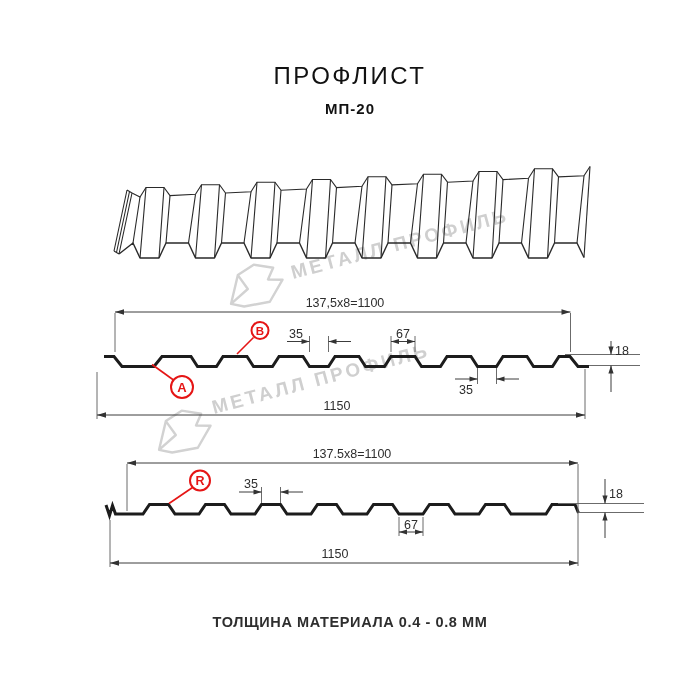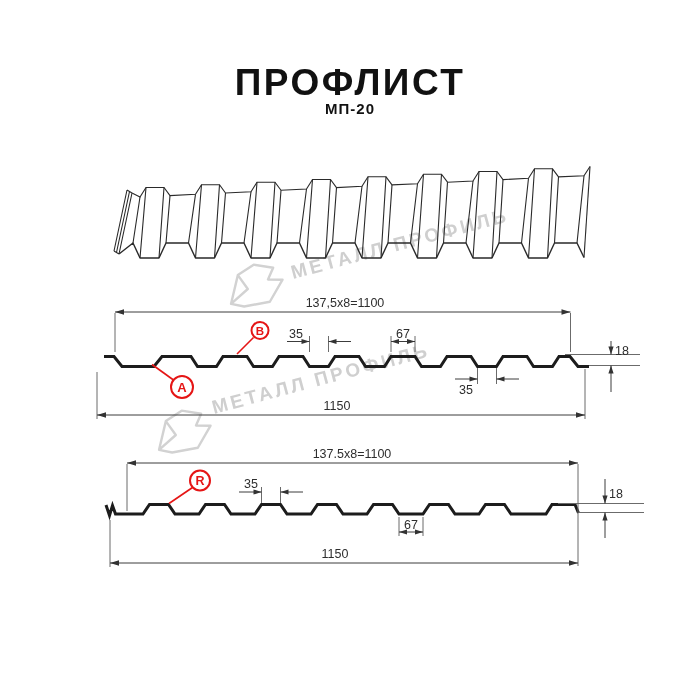--- a/index.html
+++ b/index.html
@@ -1,20 +1,20 @@
 <!DOCTYPE html>
 <html><head>
 <meta charset="utf-8">
 <style>
   html,body{margin:0;padding:0;}
   body{width:700px;height:700px;background:#ffffff;position:relative;overflow:hidden;
        font-family:"Liberation Sans",sans-serif;}
   #stage{position:absolute;left:0;top:0;width:700px;height:700px;}
   .hdr{position:absolute;left:0;width:700px;text-align:center;color:#111111;}
-  #title{top:62px;font-size:37px;font-weight:bold;letter-spacing:2.5px;}
+  #title{top:62px;font-size:24px;font-weight:normal;letter-spacing:2.5px;}
   #subtitle{top:100px;font-size:15px;font-weight:bold;letter-spacing:1px;}
   #footnote{position:absolute;left:0;top:614px;width:700px;text-align:center;
             font-size:14.5px;font-weight:bold;letter-spacing:0.6px;color:#2e2e2e;}
   svg{position:absolute;left:0;top:0;}
   .thick{stroke:#1c1c1c;stroke-width:3;fill:none;stroke-linejoin:miter;}
   .sheet{stroke:#2a2a2a;stroke-width:1.4;fill:none;stroke-linejoin:round;}
   .sheetthin{stroke:#2a2a2a;stroke-width:1.1;fill:none;}
   .dim{stroke:#3c3c3c;stroke-width:1;fill:none;}
   .ext{stroke:#6b6b6b;stroke-width:1;fill:none;}
   .ah{fill:#333333;stroke:none;}
@@ -176,13 +176,14 @@
       </g>
 
       <g>
         <path class="red" stroke-width="1.6" d="M 192.5 487.5 L 169 503.5"></path>
         <circle class="red" stroke-width="2" fill="#ffffff" cx="200" cy="480.5" r="10"></circle>
         <text class="rtx" x="200" y="485" font-size="12.5">R</text>
       </g>
     </g>
   </svg>
 
+  <div id="footnote">ТОЛЩИНА МАТЕРИАЛА 0.4 - 0.8 ММ</div>
 </div>
 
 </body></html>

